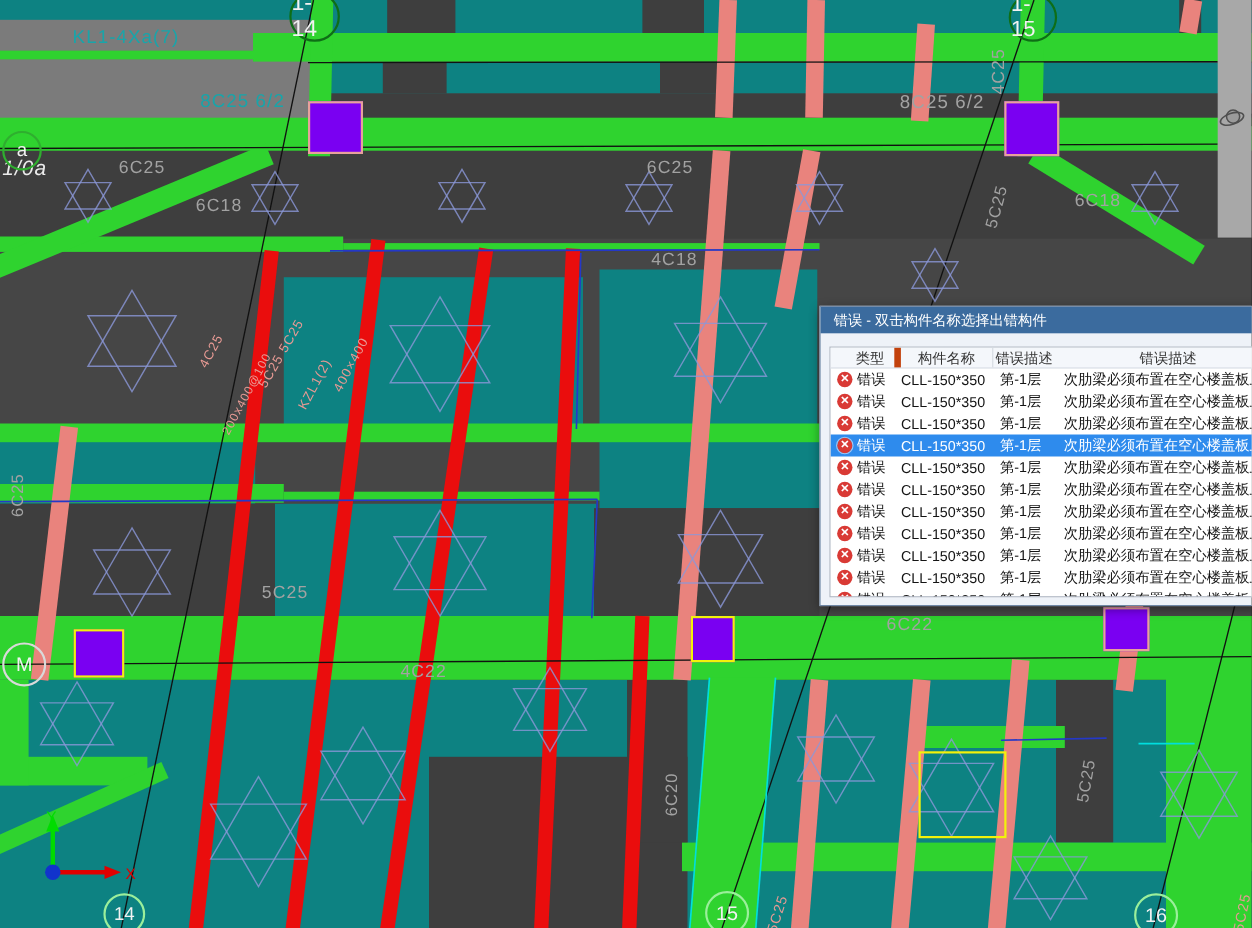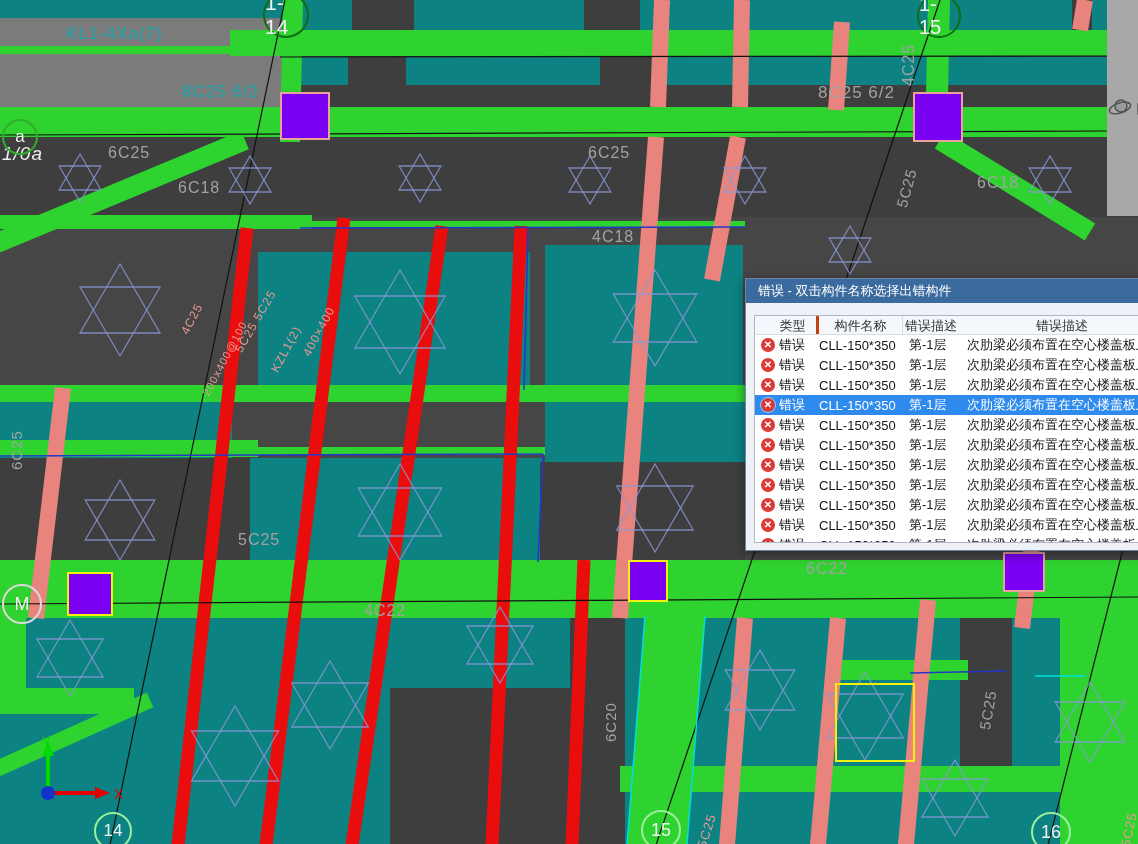--- a/index.html
+++ b/index.html
@@ -31,21 +31,21 @@
   #yellowSlab{position:absolute;z-index:12;border:2px solid #f2f20a;background:transparent;}
   
   #dlg{position:absolute;left:745px;top:278px;width:400px;height:273px;z-index:50;
     background:#eef2f8;border:1px solid #6f87a5;box-shadow:0 3px 10px rgba(0,0,0,.45);}
   #dlgTitle{height:24px;line-height:24px;background:#3b6b9e;color:#fff;font-size:13px;padding-left:12px;
     white-space:nowrap;overflow:hidden;}
   #dlgList{position:absolute;left:8px;right:-8px;top:36px;bottom:7px;background:#fff;
     border:1px solid #aeb6c2;overflow:hidden;font-size:13px;color:#141414;}
   .hdr{display:flex;height:19px;line-height:19px;background:#f4f7fb;border-bottom:1px solid #d8dde4;color:#333;}
   .hdr span{display:block;white-space:nowrap;overflow:hidden;}
-  .hc1{width:64px;text-align:center;border-right:3px solid #c2410c;padding-left:14px;}
+  .hc1{width:64px;text-align:center;border-right:6px solid #c2410c;padding-left:14px;}
   .hc2{width:84px;text-align:center;border-right:1px solid #d5dae0;}
   .hc3{width:70px;text-align:left;padding-left:2px;}
   .hc4{flex:1;text-align:center;}
   .row{display:flex;align-items:center;height:20px;white-space:nowrap;}
   .row.sel{background:#2e8bed;color:#fff;}
   .err-ico{width:14px;height:14px;margin:0 4px 0 6px;border-radius:50%;background:#d93a35;color:#fff;
     font-size:10px;line-height:14px;text-align:center;font-weight:bold;flex:0 0 14px;}
   .row.sel .err-ico{outline:1px solid #9ec6f2;}
   .rc-type{width:40px;}
   .rc-name{width:90px;}

